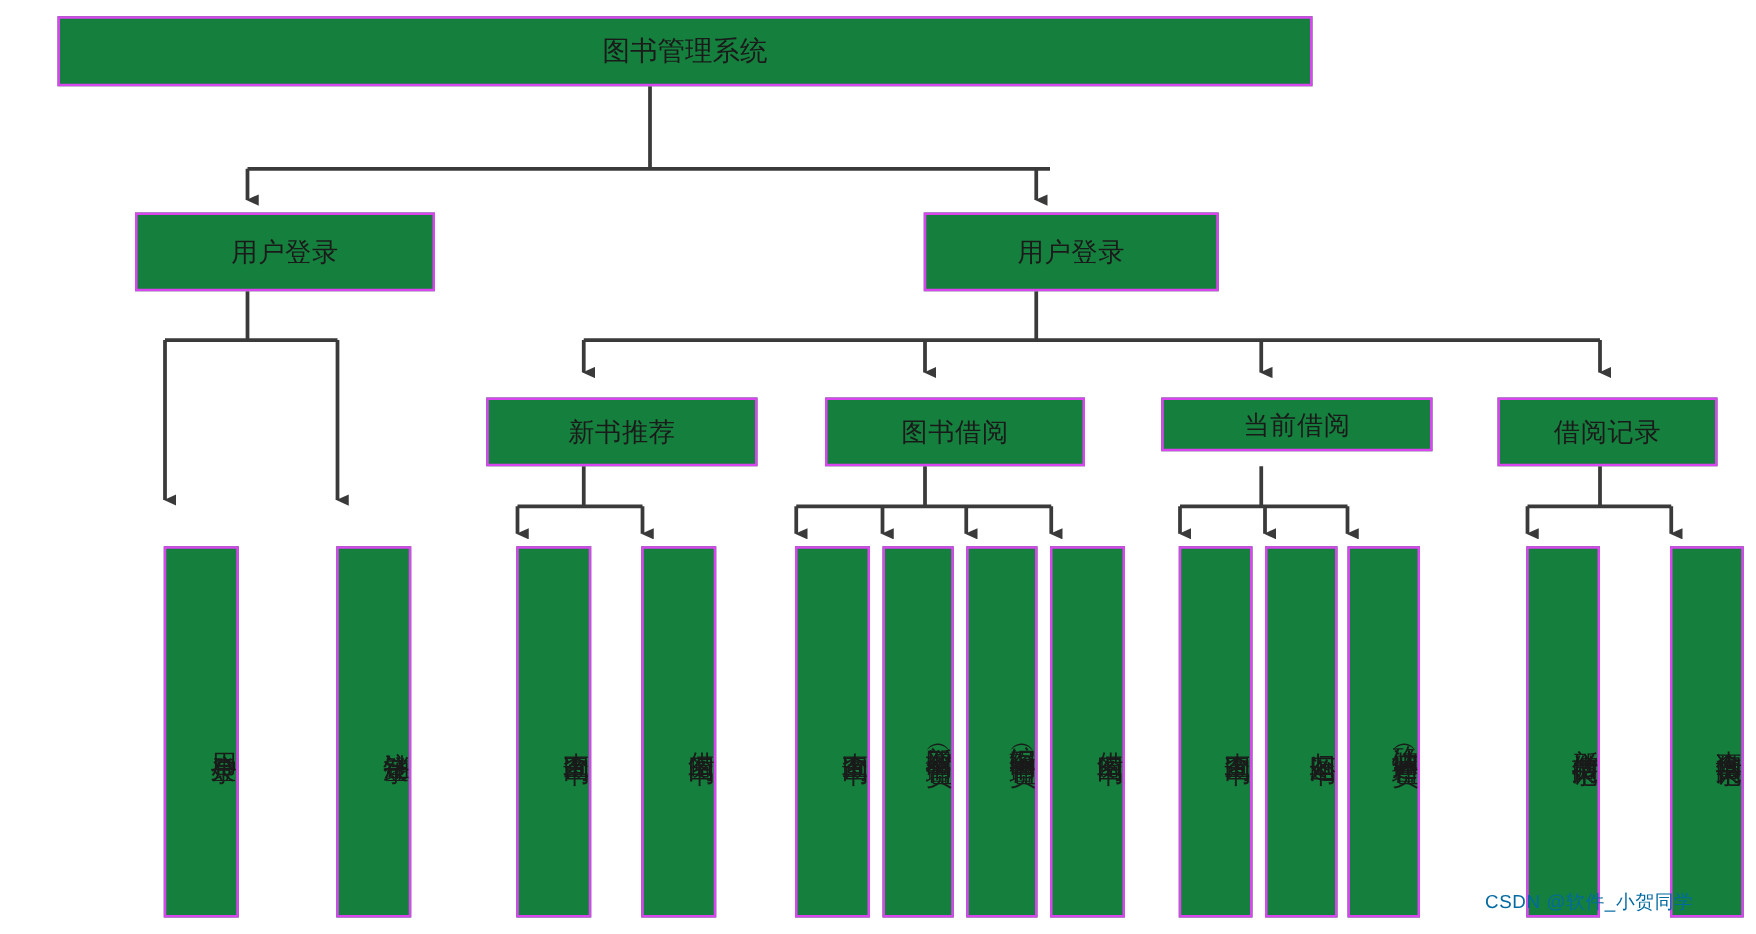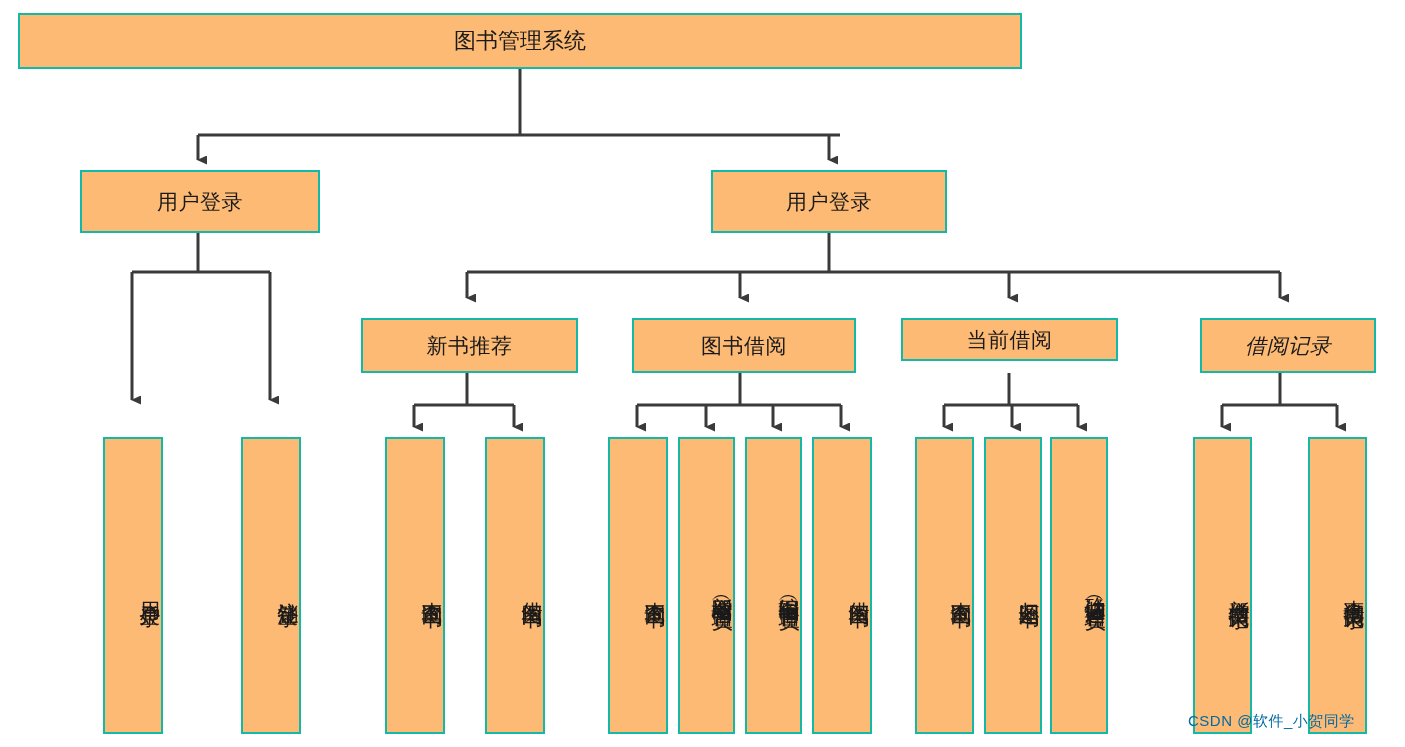--- a/index.html
+++ b/index.html
@@ -21,26 +21,27 @@
     position: absolute;
     left: 0;
     top: 0;
     width: 1405px;
     height: 747px;
     pointer-events: none;
   }
   .node {
     position: absolute;
     box-sizing: border-box;
-    background: #fdba74;
-    border: 2px solid #14b8a6;
+    background: #15803d;
+    border: 2px solid #d946ef;
     display: flex;
     align-items: center;
     justify-content: center;
     color: #1a1a1a;
+    margin-left: 28px;
   }
   .node.h {
     font-size: 21px;
     letter-spacing: 0.5px;
   }
   .node.root {
     font-size: 22px;
   }
   .node.v {
     font-size: 21px;
@@ -128,27 +129,27 @@
   <div class="node h" style="left:80px; top:170px; width:240px; height:63px;">
     <span>用户登录</span>
   </div>
   <div class="node h" style="left:711px; top:170px; width:236px; height:63px;">
     <span>用户登录</span>
   </div>
 
   <div class="node h" style="left:361px; top:318px; width:217px; height:55px;">
     <span>新书推荐</span>
   </div>
-  <div class="node h" style="left:632px; top:318px; width:224px; height:55px;">
+  <div class="node h" style="left:632px; top:318px; width:208px; height:55px;">
     <span>图书借阅</span>
   </div>
   <div class="node h" style="left:901px; top:318px; width:217px; height:43px;">
     <span>当前借阅</span>
   </div>
-  <div class="node h" style="left:1200px; top:318px; width:176px; height:55px;font-style:italic;">
+  <div class="node h" style="left:1170px; top:318px; width:176px; height:55px;">
     <span>借阅记录</span>
   </div>
 
   <div class="node v" style="left:103px; top:437px; width:60px; height:297px;">
     <span>用户登录</span>
   </div>
   <div class="node v" style="left:241px; top:437px; width:60px; height:297px;">
     <span>注销登录</span>
   </div>
 

